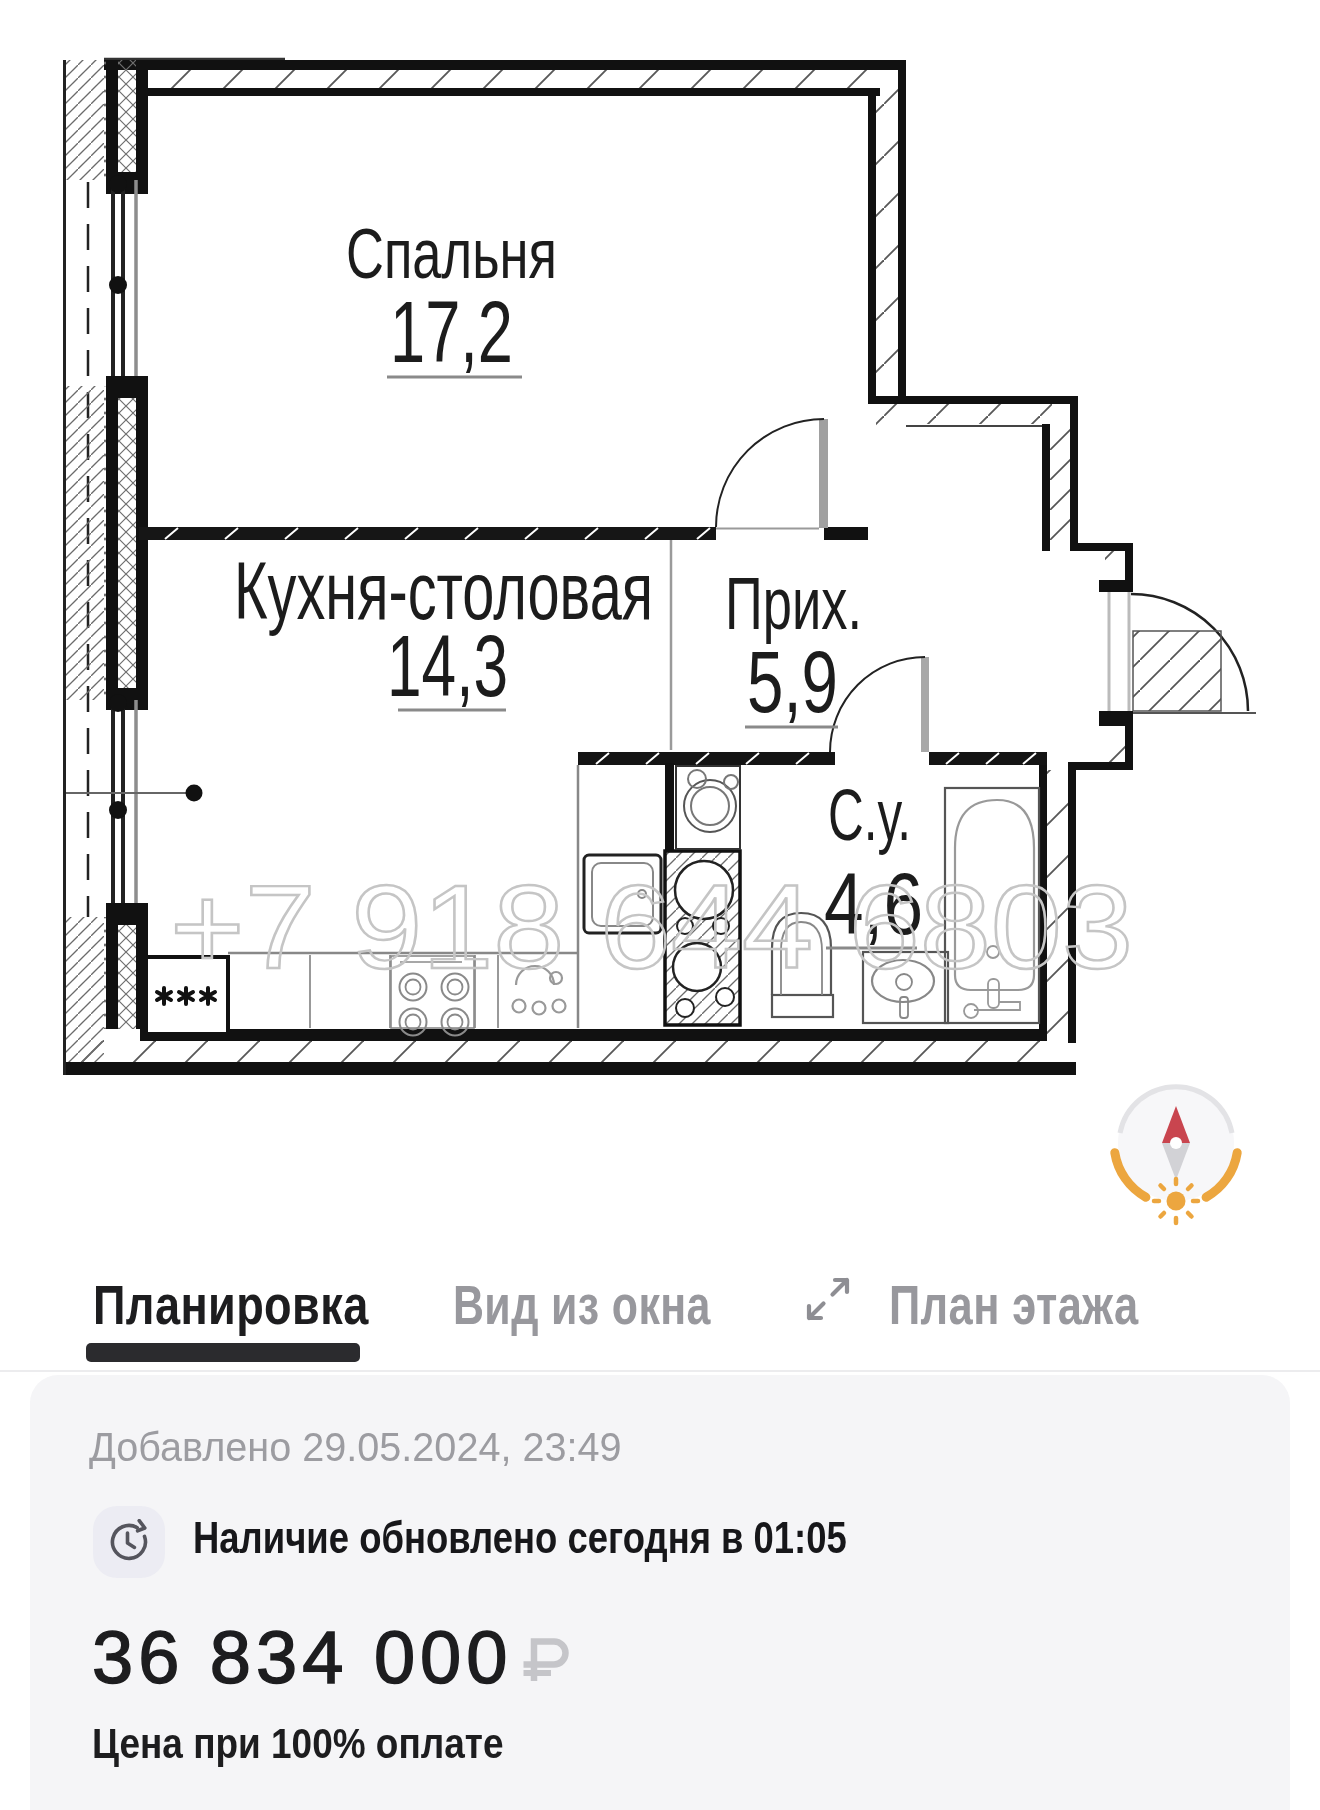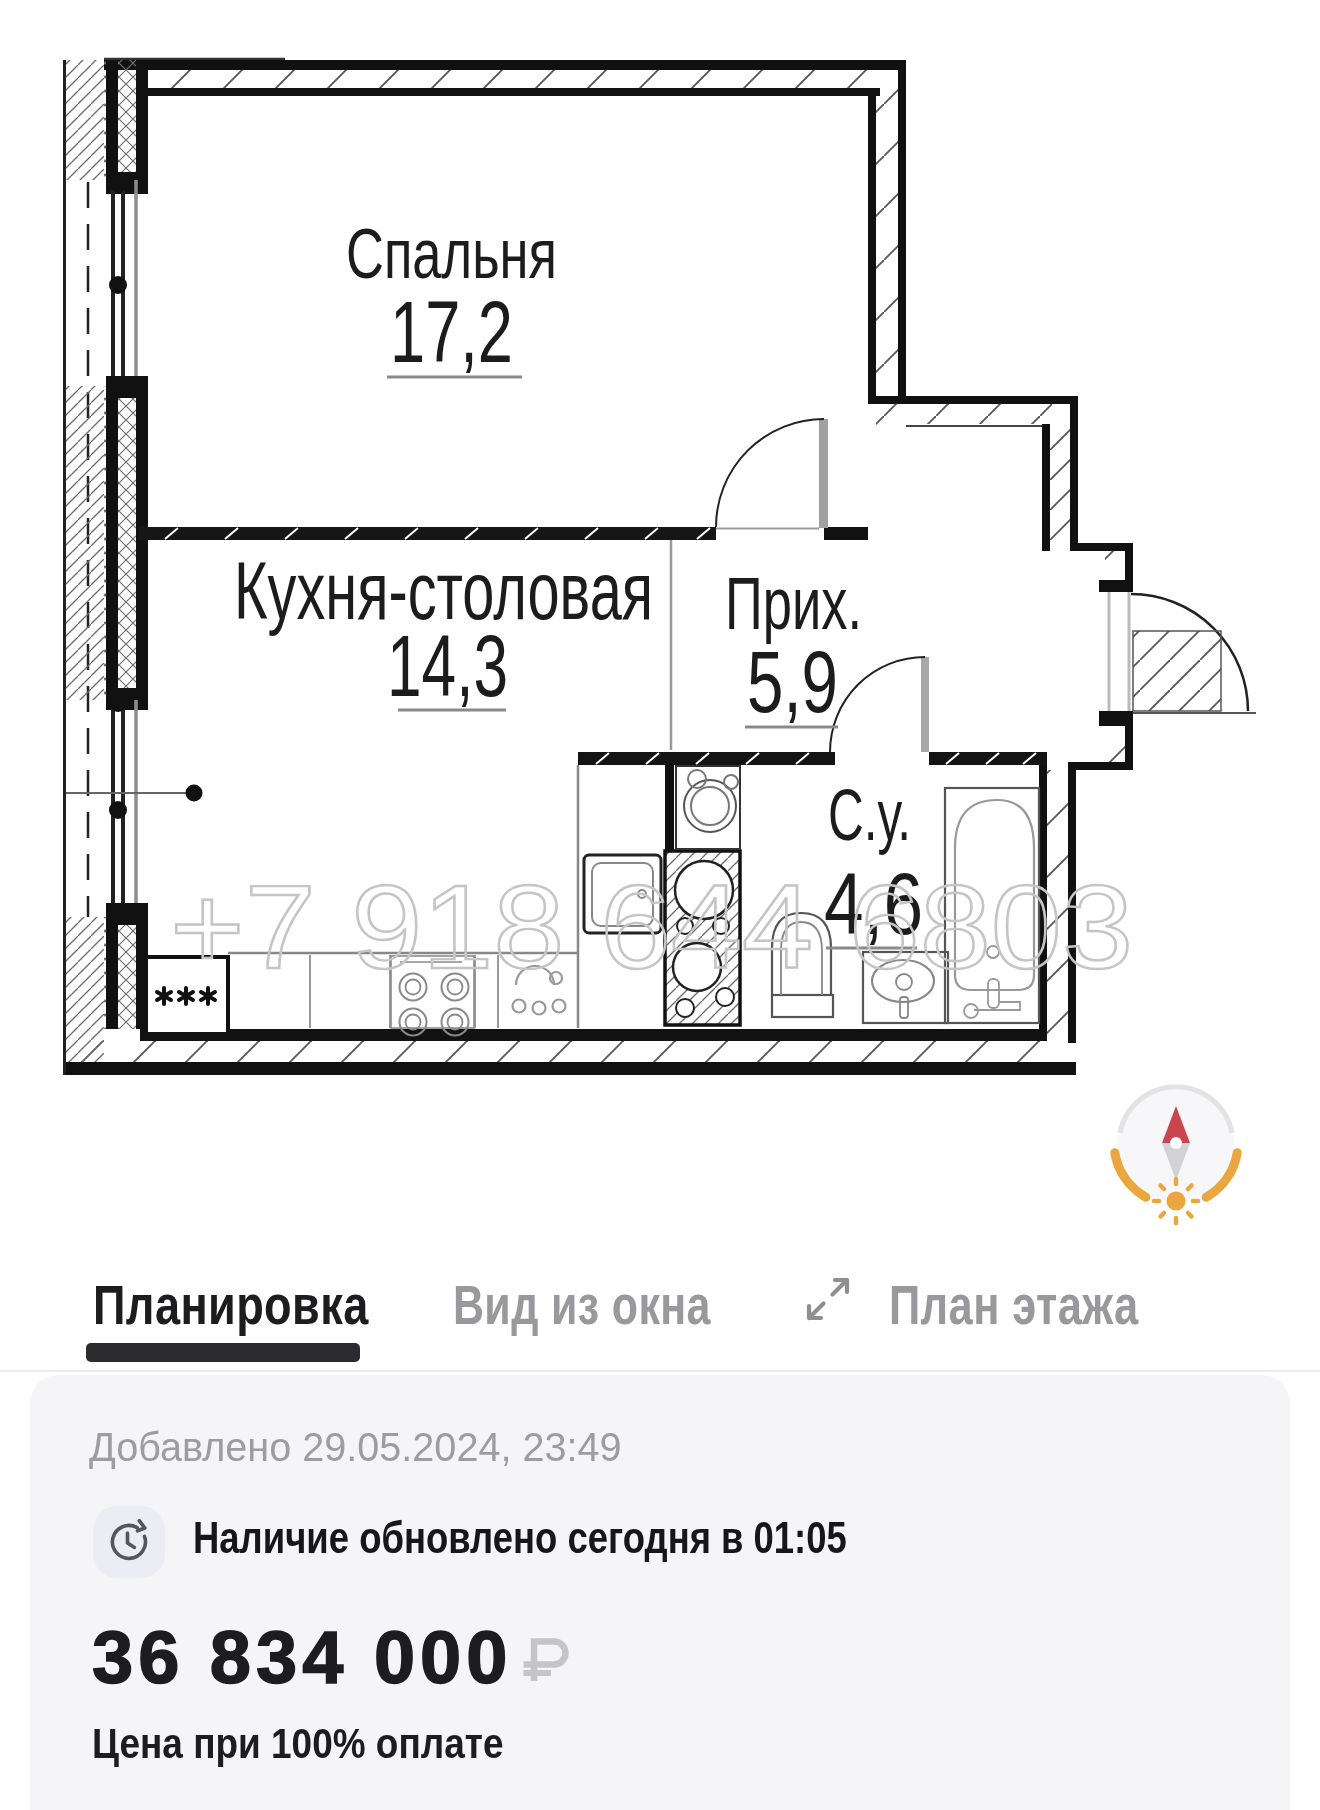--- a/index.html
+++ b/index.html
@@ -326,21 +326,21 @@
 
 <div class="abs" style="left:93px;top:1506px;width:72px;height:72px;background:#ececf3;border-radius:24px"></div>
 <svg class="abs" style="left:106px;top:1519px" width="46" height="46" viewBox="0 0 46 46" fill="none">
 <path d="M38.5,17.4 A16.5,16.5 0 1 1 31.3,8.7" stroke="#55555d" stroke-width="3.6" stroke-linecap="round"></path>
 <path d="M33.2,1.6 L38.8,9 L31.6,11.8" stroke="#55555d" stroke-width="3.6" stroke-linecap="round" stroke-linejoin="round" fill="none"></path>
 <path d="M21.5,14 V24 L28.5,28.4" stroke="#55555d" stroke-width="3.6" stroke-linecap="round" stroke-linejoin="round"></path>
 </svg>
 
 <div class="abs" style="left:193px;top:1512px;font-size:45px;font-weight:700;color:#17171a;transform:scaleX(0.81);transform-origin:left top">Наличие обновлено сегодня в 01:05</div>
 
-<div class="abs" style="left:92px;top:1615px;font-size:74px;font-weight:700;letter-spacing:5px;color:#1d1d1f;-webkit-text-stroke:1.5px #1d1d1f">36 834 000</div>
+<div class="abs" style="left:92px;top:1615px;font-size:74px;font-weight:400;letter-spacing:5px;color:#1d1d1f;-webkit-text-stroke:1.5px #1d1d1f">36 834 000</div>
 
 <svg class="abs" style="left:520px;top:1638px" width="58" height="44" viewBox="0 0 58 44" fill="none">
 <path d="M14,43 V3.5 H34 A11.5,11.5 0 0 1 34,26.5 H3.5" stroke="#c5c5c9" stroke-width="6.5"></path>
 <path d="M3.5,35 H31" stroke="#c5c5c9" stroke-width="6"></path>
 </svg>
 
 <div class="abs" style="left:92px;top:1720px;font-size:42px;font-weight:700;color:#1d1d1f;transform:scaleX(0.88);transform-origin:left top">Цена при 100% оплате</div>
 </div>
 
 </body></html>

